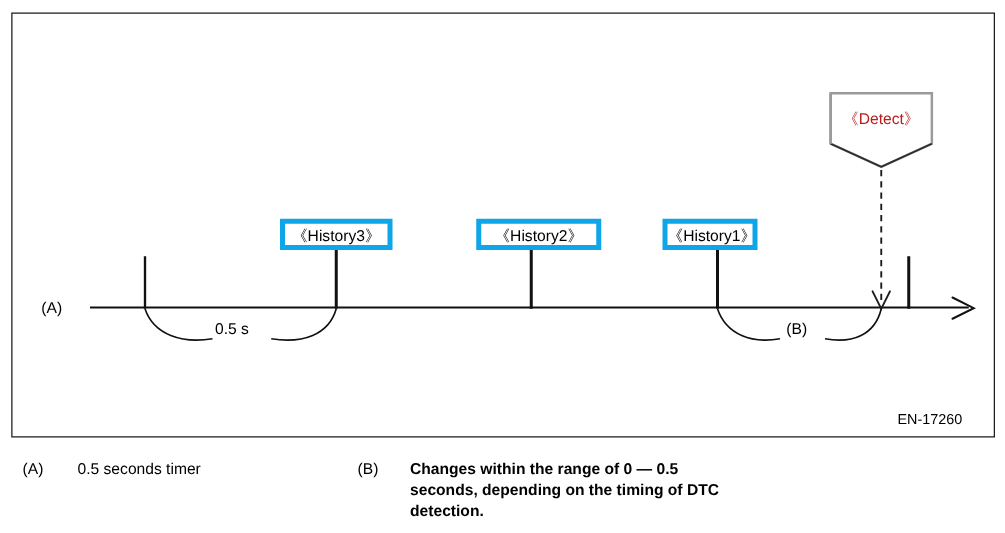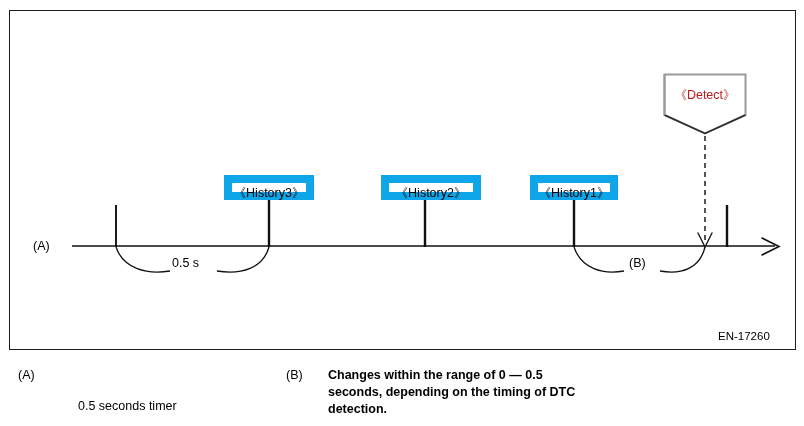--- a/index.html
+++ b/index.html
@@ -42,33 +42,33 @@
     left: 0;
     top: 0;
     width: 804px;
     height: 352px;
   }
 
   
   .event-box {
     position: absolute;
     box-sizing: border-box;
-    border: 8px solid #0ea5e9;
+    border: 4px solid #0ea5e9;
     background: #ffffff;
     height: 25px;
     line-height: 21px;
     text-align: center;
     font-size: 12.5px;
     letter-spacing: 0px;
     white-space: nowrap;
     color: #000000;
   }
   #box-history3 { left: 224px; top: 175px; width: 90px; }
   #box-history2 { left: 381px; top: 175px; width: 100px; }
-  #box-history1 { left: 530px; top: 175px; width: 88px; }
+  #box-history1 { left: 530px; top: 175px; width: 76px; }
 
   
   #detect-banner {
     position: absolute;
     left: 663px;
     top: 73px;
     width: 84px;
     height: 62px;
   }
   #detect-banner .detect-label {
@@ -116,21 +116,21 @@
     line-height: 17px;
   }
   .legend-text {
     position: absolute;
     top: 0;
     font-size: 12.5px;
     line-height: 17px;
   }
   #legend-a { left: 18px; top: 6px; width: 260px; }
   #legend-a .legend-key  { left: 0px; }
-  #legend-a .legend-text { left: 60px; margin-top: 31px; }
+  #legend-a .legend-text { left: 44px; }
   #legend-b { left: 286px; top: 6px; width: 300px; }
   #legend-b .legend-key  { left: 0px; }
   #legend-b .legend-text { left: 42px; font-weight: bold; }
 </style>
 </head>
 <body>
 
 <div id="page">
 
   <div id="diagram-frame"></div>

